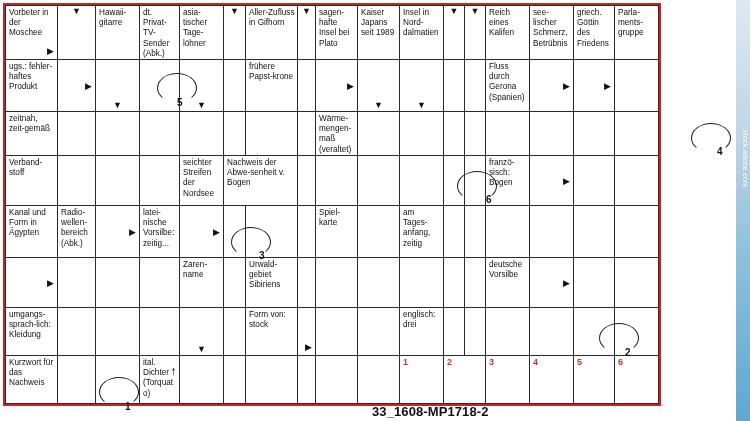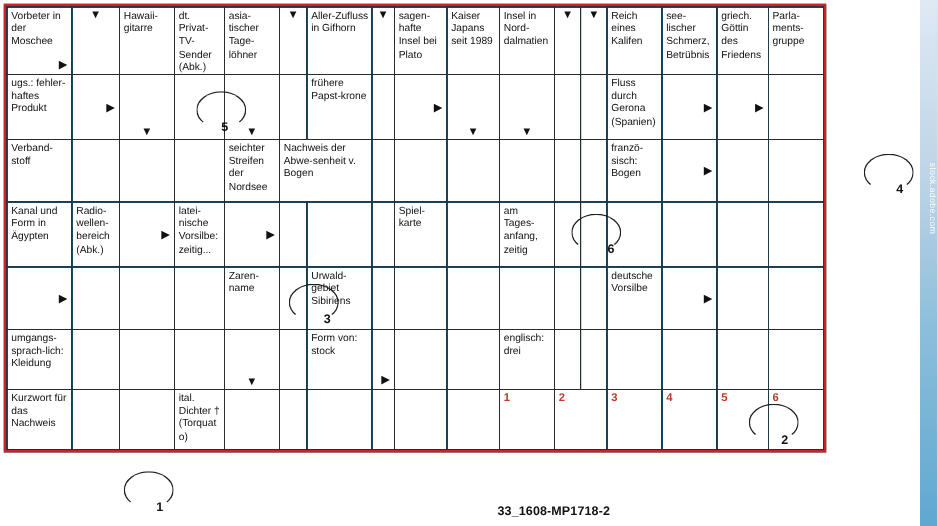--- a/index.html
+++ b/index.html
@@ -31,21 +31,21 @@
     transform-origin: right top;
     font-size: 7px;
     color: #ffffff;
     letter-spacing: .3px;
     white-space: nowrap;
   }
   .grid {
     position: absolute;
     left: 3px; top: 3px;
     border: 2px solid #cf2027;
-    background: #0369a1;
+    background: #737373;
   }
   table.cw {
     border-collapse: collapse;
     table-layout: fixed;
   }
   table.cw td {
     border: 1px solid #2b2b2b;
     vertical-align: top;
     padding: 0;
     position: relative;
@@ -90,27 +90,26 @@
     border-bottom-color: transparent;
   }
   .circnum {
     position: absolute;
     font-size: 10px;
     font-weight: bold;
     color: #111111;
   }
   .code {
     position: absolute;
-    font-size: 10px;
+    font-size: 13px;
     color: #111111;
     left: 372px;
     top: 404px;
     font-weight: bold;
     letter-spacing: .1px;
-    margin-left: 26px;
   }
 </style>
 </head>
 <body>
 
 <div id="page">
 
   <div class="grid">
     <table class="cw">
       <colgroup>
@@ -224,20 +223,43 @@
           </td>
           <td>
             <span class="arrow a-right-mid">▶</span>
           </td>
           <td>
             <span class="arrow a-right-mid">▶</span>
           </td>
           <td></td>
         </tr>
 
+        <tr style="height:44px">
+          <td>
+            <div class="clue">zeitnah, zeit-gemäß</div>
+          </td>
+          <td></td>
+          <td></td>
+          <td></td>
+          <td></td>
+          <td></td>
+          <td></td>
+          <td></td>
+          <td>
+            <div class="clue">Wärme-mengen-maß (veraltet)</div>
+          </td>
+          <td></td>
+          <td></td>
+          <td></td>
+          <td></td>
+          <td></td>
+          <td></td>
+          <td></td>
+          <td></td>
+        </tr>
 
         <tr style="height:50px">
           <td>
             <div class="clue">Verband-stoff</div>
           </td>
           <td></td>
           <td></td>
           <td></td>
           <td>
             <div class="clue">seichter Streifen der Nordsee</div>

